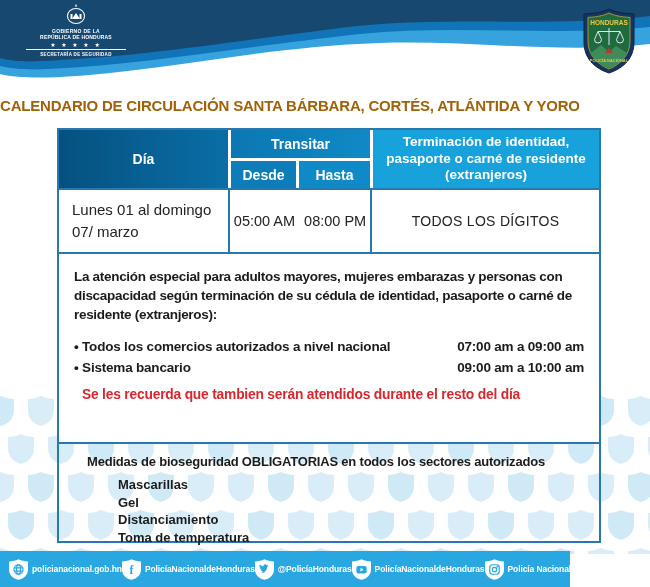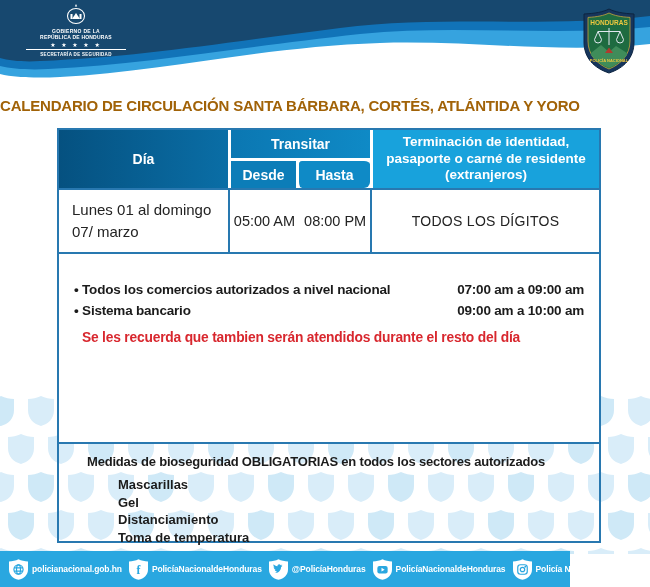--- a/index.html
+++ b/index.html
@@ -25,21 +25,21 @@
   .watermark { position:absolute; top:396px; left:0; width:650px; height:158px; z-index:0; }
 
   
   .content { position:absolute; top:128px; left:57px; width:544px; z-index:1;
              border:2px solid #2878b0; }
   .tbl { display:grid; grid-template-columns:169px 68px 74px 1fr; grid-template-rows:28px 30px 64px; }
   .h { color:#fff; font-weight:bold; display:flex; align-items:center; justify-content:center; }
   .h-dia   { grid-area:1/1/3/2; background:linear-gradient(90deg,#055180,#0a6ea6); font-size:14px; }
   .h-trans { grid-area:1/2/2/4; background:linear-gradient(90deg,#0b77b2,#0f8ac6); border-left:3px solid #fff; font-size:14px; }
   .h-desde { grid-area:2/2/3/3; background:#0c7db8; border-left:3px solid #fff; border-top:3px solid #fff; font-size:14px; }
-  .h-hasta { grid-area:2/3/3/4; background:#0f8ac6; border-left:3px solid #fff; border-top:3px solid #fff; font-size:14px;border-radius:6px; }
+  .h-hasta { grid-area:2/3/3/4; background:#0f8ac6; border-left:3px solid #fff; border-top:3px solid #fff; font-size:14px; }
   .h-term  { grid-area:1/3/3/5; grid-column:4/5; grid-row:1/3; background:linear-gradient(90deg,#14a; #18a2dc); background:#18a2dc;
              border-left:3px solid #fff; font-size:13.5px; text-align:center; padding:0 12px; line-height:1.25; }
   .c { background:#fff; border-top:2px solid #2878b0; display:flex; align-items:center; color:#232323; }
   .c-dia  { grid-area:3/1/4/2; padding:0 13px; font-size:15px; line-height:1.45; }
   .c-time { grid-area:3/2/4/4; border-left:2px solid #2878b0; justify-content:center; gap:9px; font-size:14.5px; }
   .c-term { grid-area:3/4/4/5; border-left:2px solid #2878b0; justify-content:center; font-size:14px; letter-spacing:.3px; }
 
   .notice { background:#fff; border-top:2px solid #2878b0; height:190px; padding:14px 15px 0; }
   .notice-p { font-size:13.5px; font-weight:bold; color:#1b1b1b; line-height:1.4; letter-spacing:-0.3px; }
   .bullets { margin-top:12px; }
@@ -48,21 +48,21 @@
   .bullet .b-time { white-space:nowrap; }
   .reminder { margin-top:8px; padding-left:8px; color:#d8272e; font-weight:bold; font-size:13.8px; letter-spacing:-0.2px; }
 
   .bio { border-top:2px solid #2878b0; height:99px; padding:10px 15px 0; background:transparent; }
   .bio-title { font-size:13px; font-weight:bold; color:#1b1b1b; letter-spacing:-0.2px;padding-left:13px; }
   .bio-list { margin-top:7px; }
   .bio-item { font-size:13px; font-weight:bold; color:#1b1b1b; line-height:1.35;padding-left:44px; }
 
   
   .footer { position:absolute; bottom:0; left:0; width:570px; height:36px; background:#29a7e0; z-index:2;
-            display:flex; justify-content:space-between; padding:0 9px;gap:7px; }
+            display:flex; justify-content:space-between; padding:0 9px; }
   .f-item { display:flex; align-items:center; gap:4px; }
   .f-label { color:#fff; font-weight:bold; font-size:8.5px; letter-spacing:-0.1px; white-space:nowrap; }
 </style>
 </head>
 <body>
 
 <div class="page">
 
   <svg id="wm" class="watermark" viewBox="0 0 650 158" preserveAspectRatio="none">
       <path d="M13 0C17 2 22 3 26 3L26 14C26 23 20 28 13 30C6 28 0 23 0 14L0 3C4 3 9 2 13 0Z" transform="translate(-12,0)" fill="#cfe9f7"></path>
@@ -208,20 +208,21 @@
 
       <div class="c c-dia">Lunes 01 al domingo 07/ marzo</div>
       <div class="c c-time">
         <span>05:00 AM</span>
         <span>08:00 PM</span>
       </div>
       <div class="c c-term">TODOS LOS DÍGITOS</div>
     </div>
 
     <div class="notice">
+      <p class="notice-p">La atención especial para adultos mayores, mujeres embarazas y personas con discapacidad según terminación de su cédula de identidad, pasaporte o carné de residente (extranjeros):</p>
       <div class="bullets">
         <div class="bullet">
           <span>• Todos los comercios autorizados a nivel nacional</span>
           <span class="b-time">07:00 am a 09:00 am</span>
         </div>
         <div class="bullet">
           <span>• Sistema bancario</span>
           <span class="b-time">09:00 am a 10:00 am</span>
         </div>
       </div>

